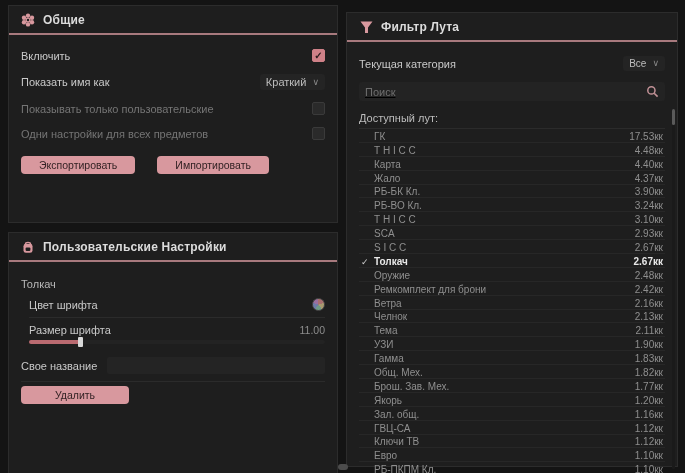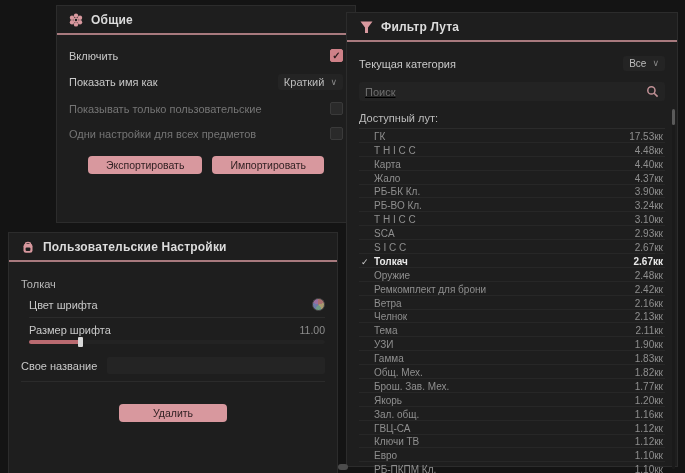--- a/index.html
+++ b/index.html
@@ -1,34 +1,34 @@
 <!DOCTYPE html>
 <html><head>
 <meta charset="utf-8">
 <style>
   html,body{margin:0;padding:0;background:#141414;width:685px;height:473px;overflow:hidden;
     font-family:"Liberation Sans",sans-serif;-webkit-font-smoothing:antialiased;}
   .panel{position:absolute;background:#1e1e1e;border:1px solid #2c2c2c;box-sizing:border-box;}
-  #panel-general{left:8px;top:5px;width:300px;height:218px;margin-left:48px;}
+  #panel-general{left:8px;top:5px;width:330px;height:218px;}
   #panel-custom{left:8px;top:232px;width:330px;height:273px;border-bottom:none;}
   #panel-loot{left:346px;top:12px;width:332px;height:455px;}
   .phead{display:flex;align-items:center;gap:8px;padding:7px 12px 6px 12px;border-bottom:2px solid #a87a7e;}
   .ptitle{color:#dcdcdc;font-size:12px;font-weight:bold;letter-spacing:.2px;}
   .picon{width:14px;height:14px;display:inline-flex;align-items:center;justify-content:center;}
   .pbody{padding:8px 12px;}
   .row{display:flex;align-items:center;justify-content:space-between;padding:6px 0;gap:24px;}
   .lbl{color:#c9c9c9;font-size:11px;}
   .lbl.dim{color:#757575;}
   .chkbox{width:13px;height:13px;border-radius:2px;background:#2a2a2a;border:1px solid #3a3a3a;
     display:flex;align-items:center;justify-content:center;box-sizing:border-box;}
   .chkbox.on{background:#cf8188;border-color:#cf8188;color:#2a1a1c;font-size:10px;font-weight:bold;line-height:1;}
   .dd{display:flex;align-items:center;gap:6px;background:#242424;border-radius:3px;padding:2px 6px;}
   .ddval{color:#bdbdbd;font-size:11px;}
   .chev{color:#8a8a8a;font-size:9px;line-height:1;}
-  .btnrow{display:flex;justify-content:center;gap:10px;margin-top:10px;}
+  .btnrow{display:flex;gap:22px;margin-top:10px;}
   .pinkbtn{background:#d8989e;color:#332224;border:none;border-radius:4px;font-size:10.5px;
     padding:3px 18px;font-family:"Liberation Sans",sans-serif;}
   .sep{border-bottom:1px solid #2b2b2b;}
   #item-label{color:#b8b8b8;font-size:11px;padding:8px 0 2px 0;}
   .colorwheel{width:11px;height:11px;border-radius:50%;
     background:conic-gradient(#a86f6f 0 20%,#a89a6f 20% 40%,#6f9a86 40% 60%,#6f7ba8 60% 80%,#9a6fa0 80% 100%);
     border:1px solid #4a4a4a;}
   .sizeval{color:#8d8d8d;font-size:10.5px;}
   .slider{position:relative;height:4px;width:100%;margin:2px 0 6px 0;}
   .slider .track{position:absolute;left:0;top:0;height:4px;width:100%;background:#232323;border-radius:2px;}
@@ -125,21 +125,21 @@
       <div class="slider">
         <div class="track"></div>
         <div class="fill"></div>
         <div class="handle"></div>
       </div>
     </div>
     <div class="nmrow sep" style="margin-top:6px;">
       <span class="lbl">Свое название</span>
       <input class="nminput" value="" style="">
     </div>
-    <div class="btnrow" style="margin-top:22px;">
+    <div class="btnrow" style="margin-top:4px;">
       <button class="pinkbtn" style="padding:3px 34px;">Удалить</button>
     </div>
   </div>
 </div>
 
 <div class="panel" id="panel-loot">
   <div class="phead">
     <span class="picon">
       <svg width="13" height="13" viewBox="0 0 13 13">
         <path d="M0.5 0.5 H12.5 L8 6.5 V12 L5 12 V6.5 Z" fill="#d8989e"></path>

